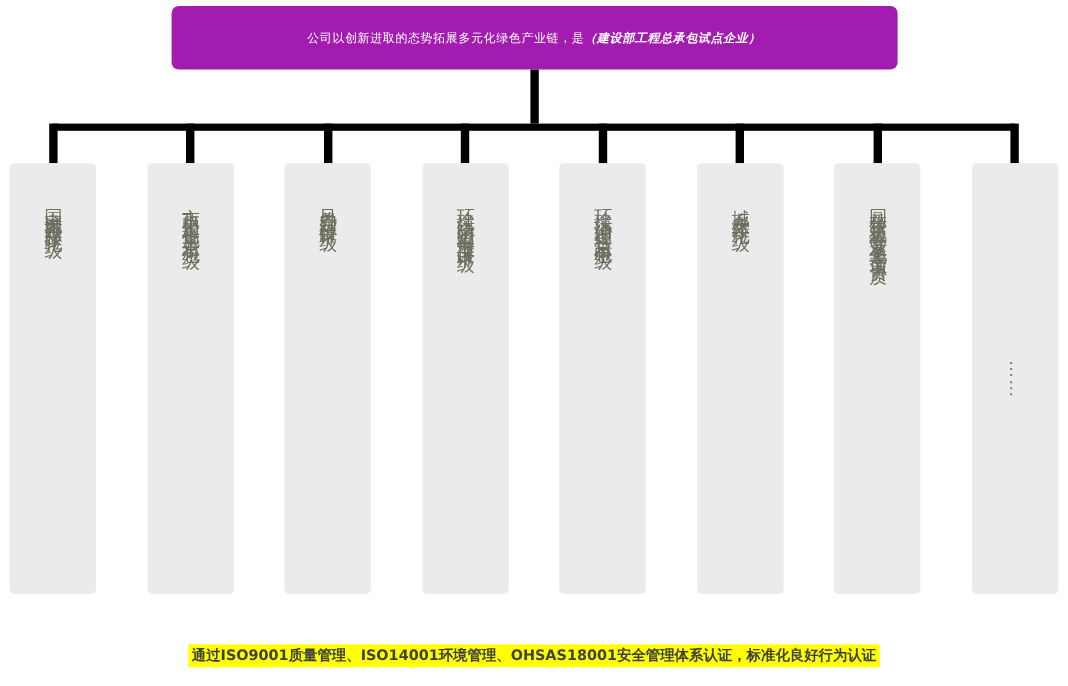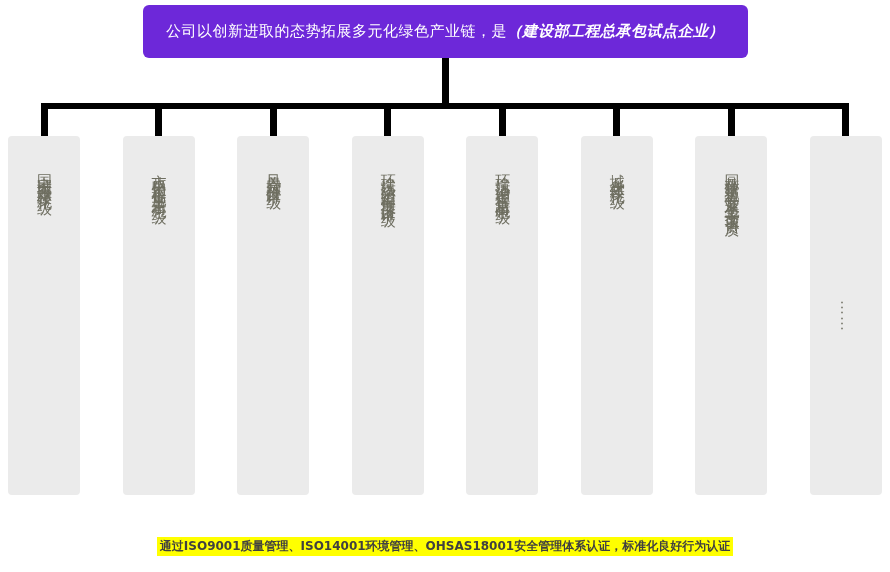--- a/index.html
+++ b/index.html
@@ -7,27 +7,27 @@
   body {
     position:relative;
     background:#ffffff;
     font-family:"DejaVu Sans","Liberation Sans",sans-serif;
     overflow:hidden;
   }
   .header-banner {
     width:605px;
     height:53px;
     margin:5px auto 0 auto;
-    background:#6d28d9;
+    background:#a21caf;
     border-radius:6px;
     display:flex;
     align-items:center;
     justify-content:center;
     color:#ffffff;
-    font-size:15px;
+    font-size:10px;
     letter-spacing:0.5px;
     white-space:nowrap;
   }
   .header-banner .hl { font-weight:bold;font-style:italic; }
   .stem {
     width:7px;
     height:45px;
     background:#000000;
     margin:0 auto;
   }

